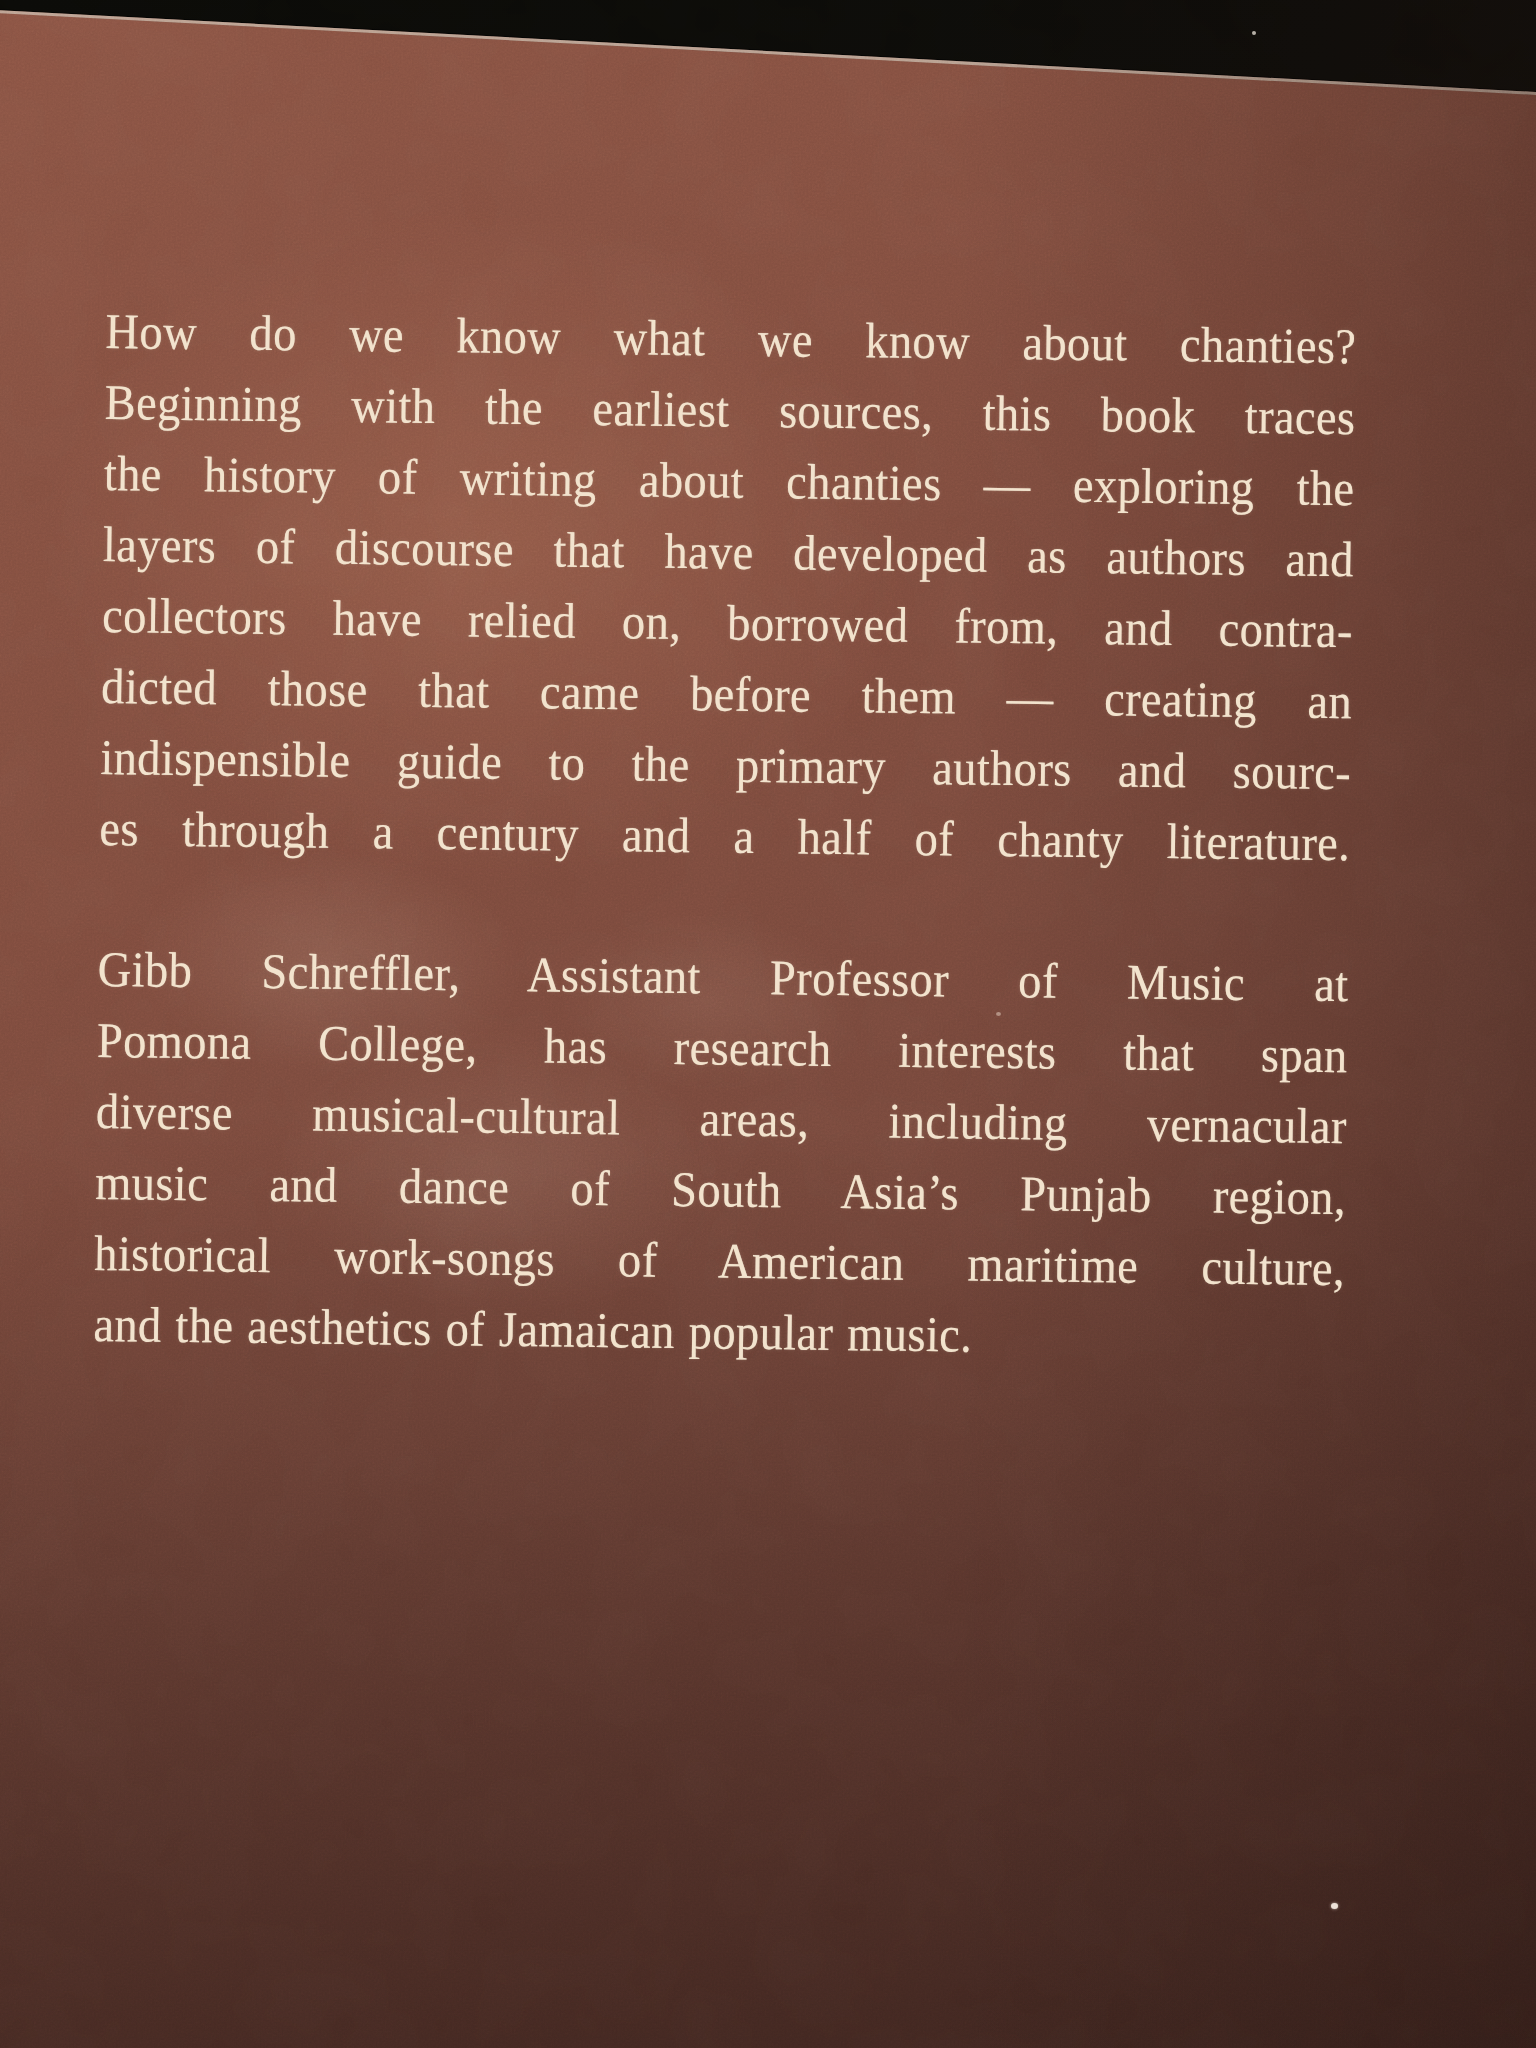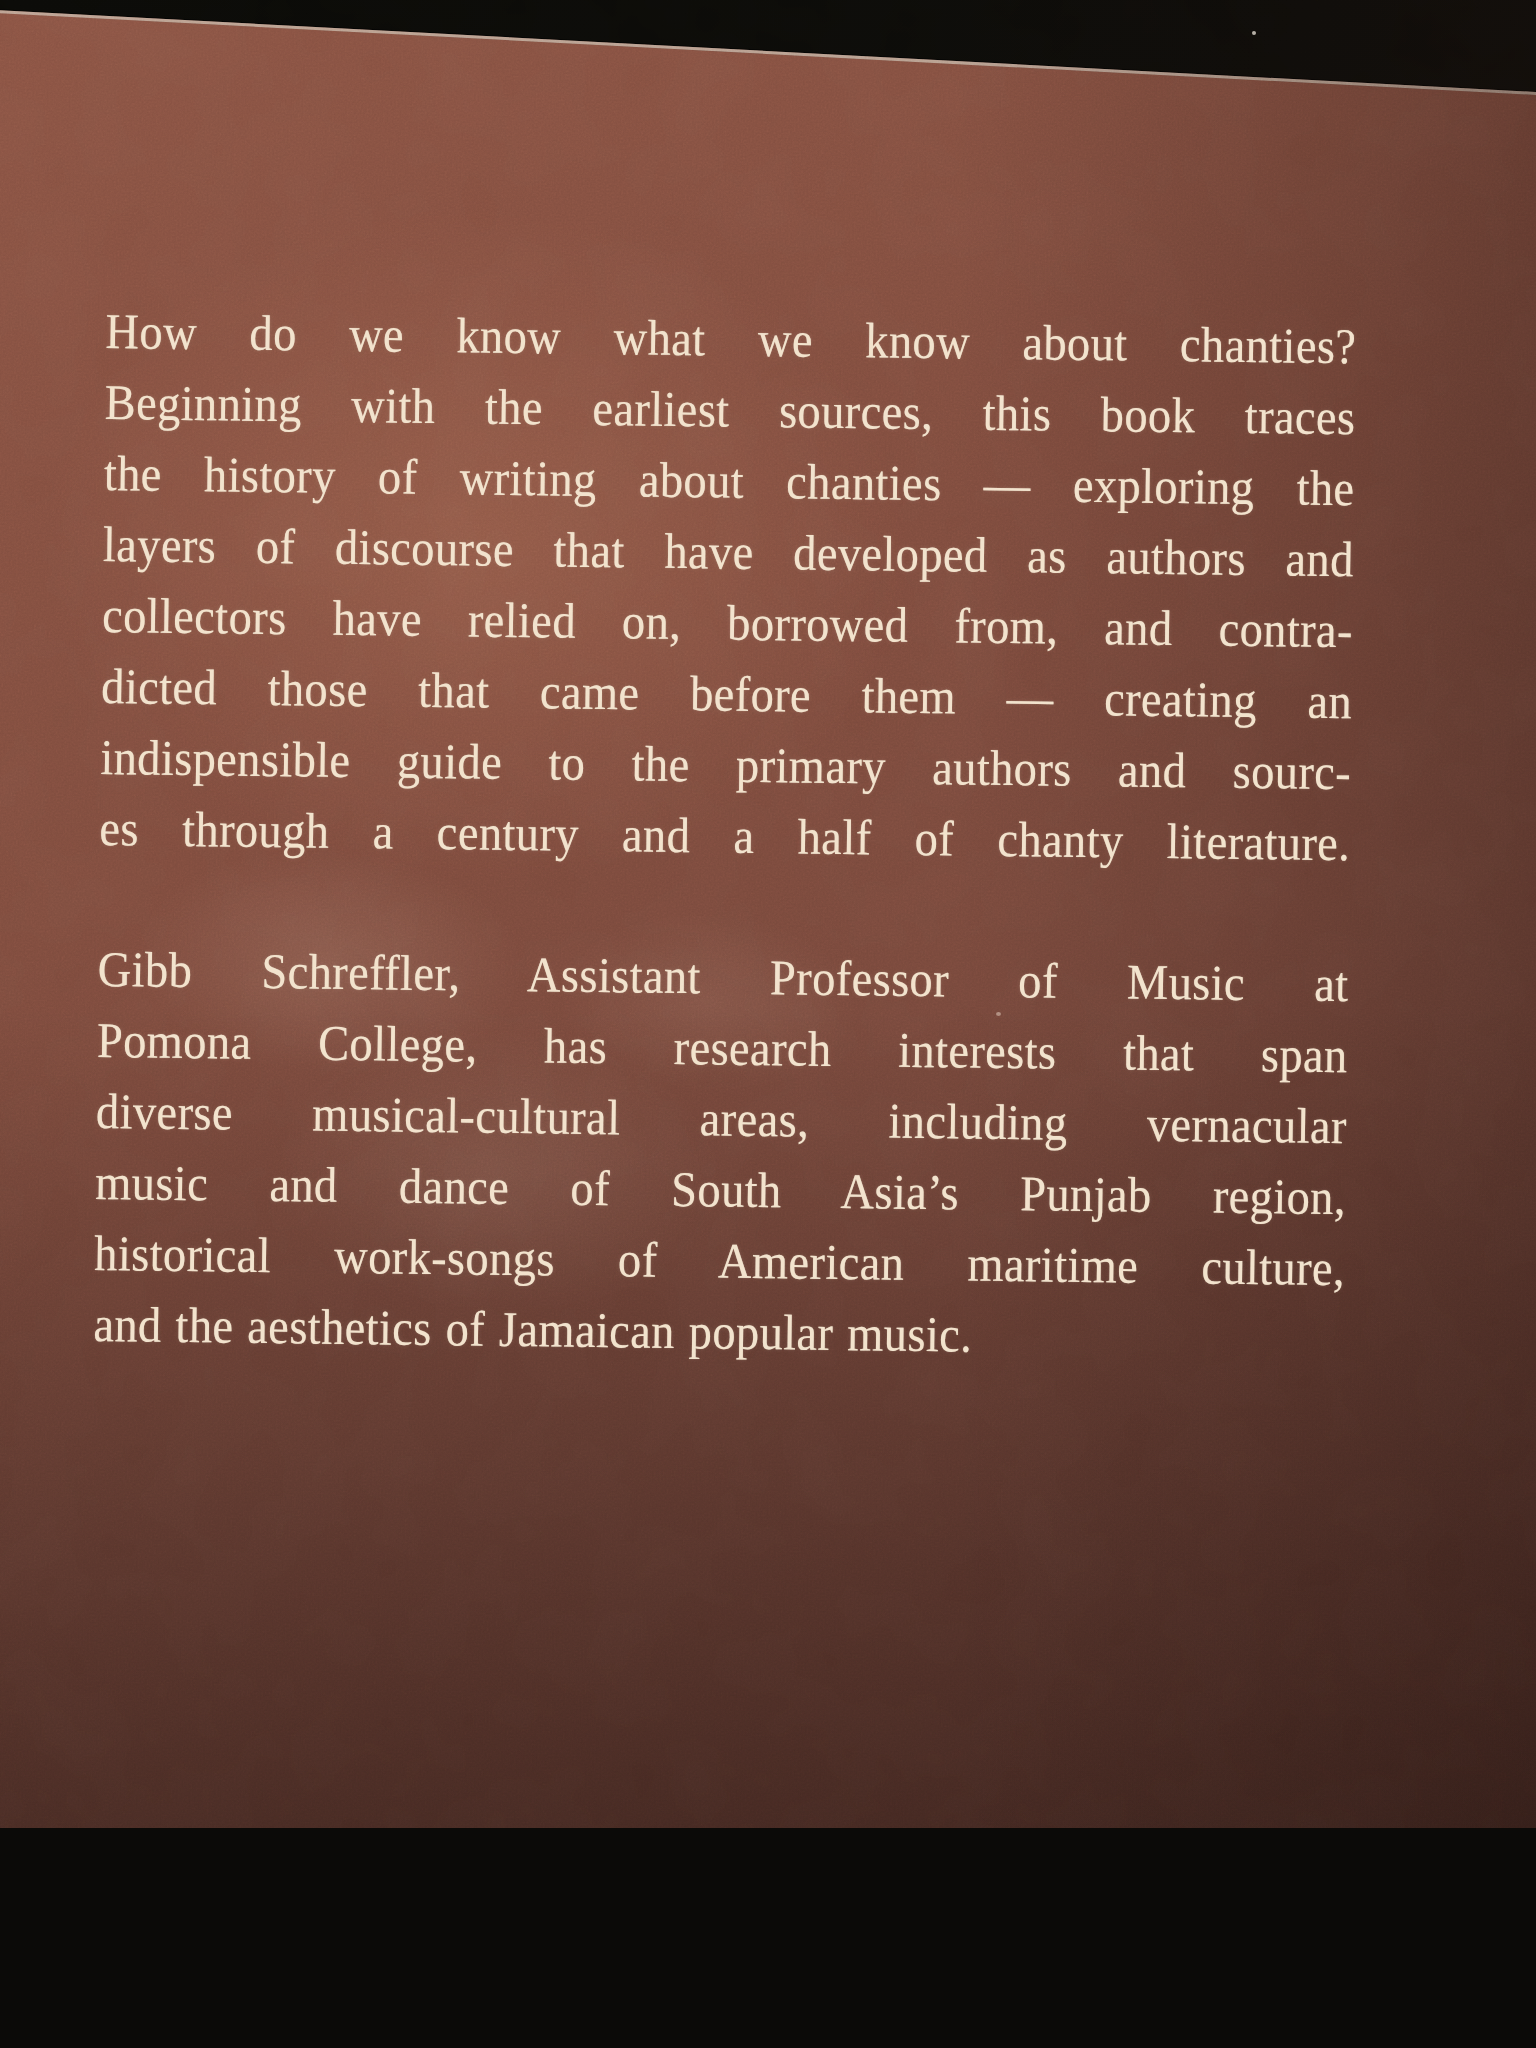--- a/index.html
+++ b/index.html
@@ -7,21 +7,21 @@
     padding: 0;
     width: 1536px;
     height: 2048px;
     overflow: hidden;
     background: #0b0a08;
     font-family: "Liberation Serif", "DejaVu Serif", serif;
   }
   .photo {
     position: relative;
     width: 1536px;
-    height: 1828px;
+    height: 2048px;
     background: linear-gradient(115deg, #0a0a07 0%, #0d0c09 55%, #11100b 100%);
     overflow: hidden;
   }
   
   .book-page {
     position: absolute;
     top: 8px;
     left: -40px;
     width: 2100px;
     height: 2400px;

